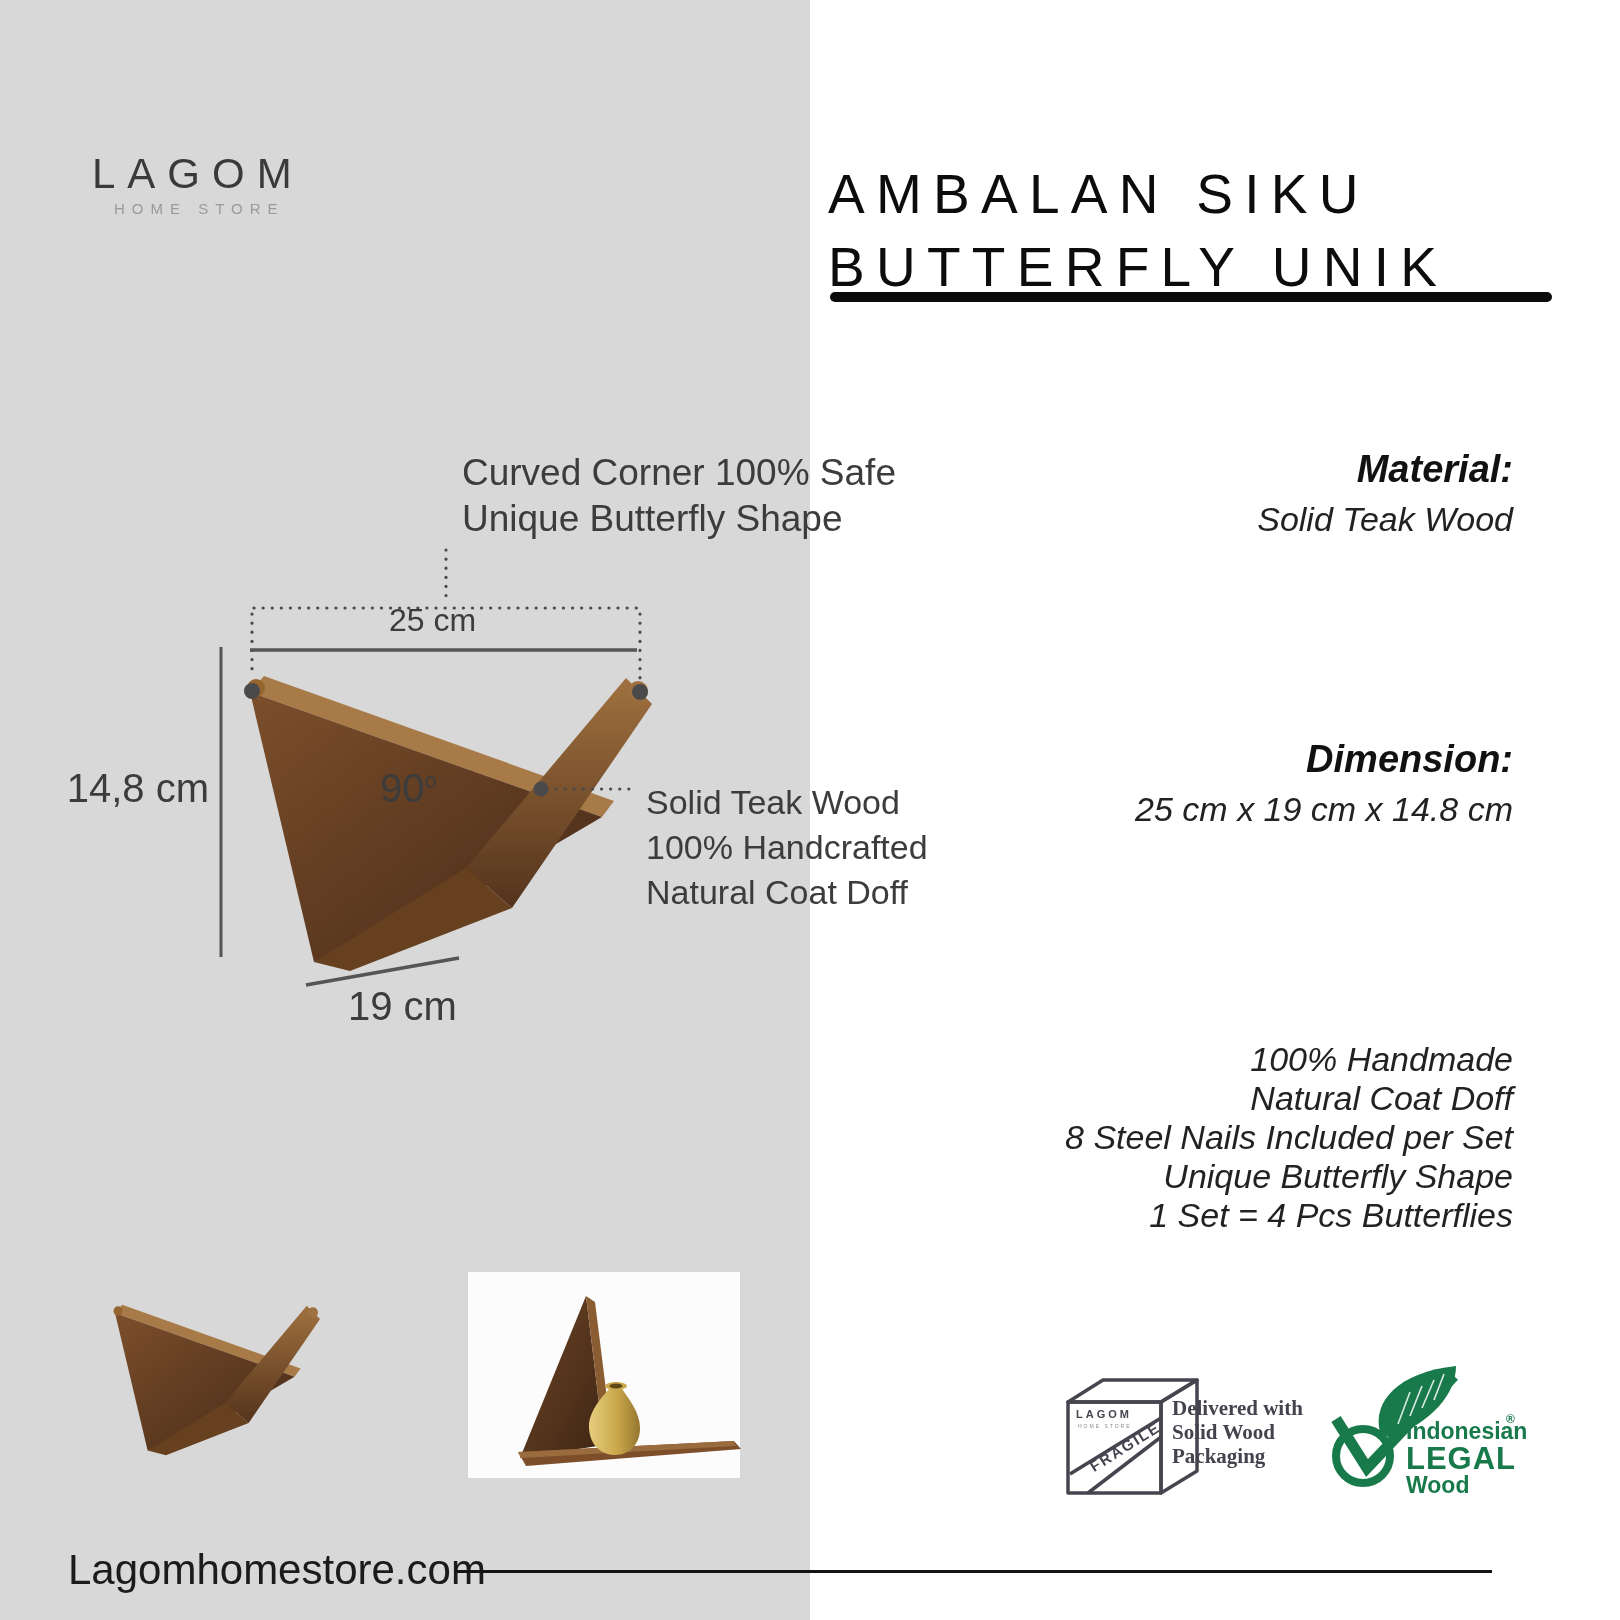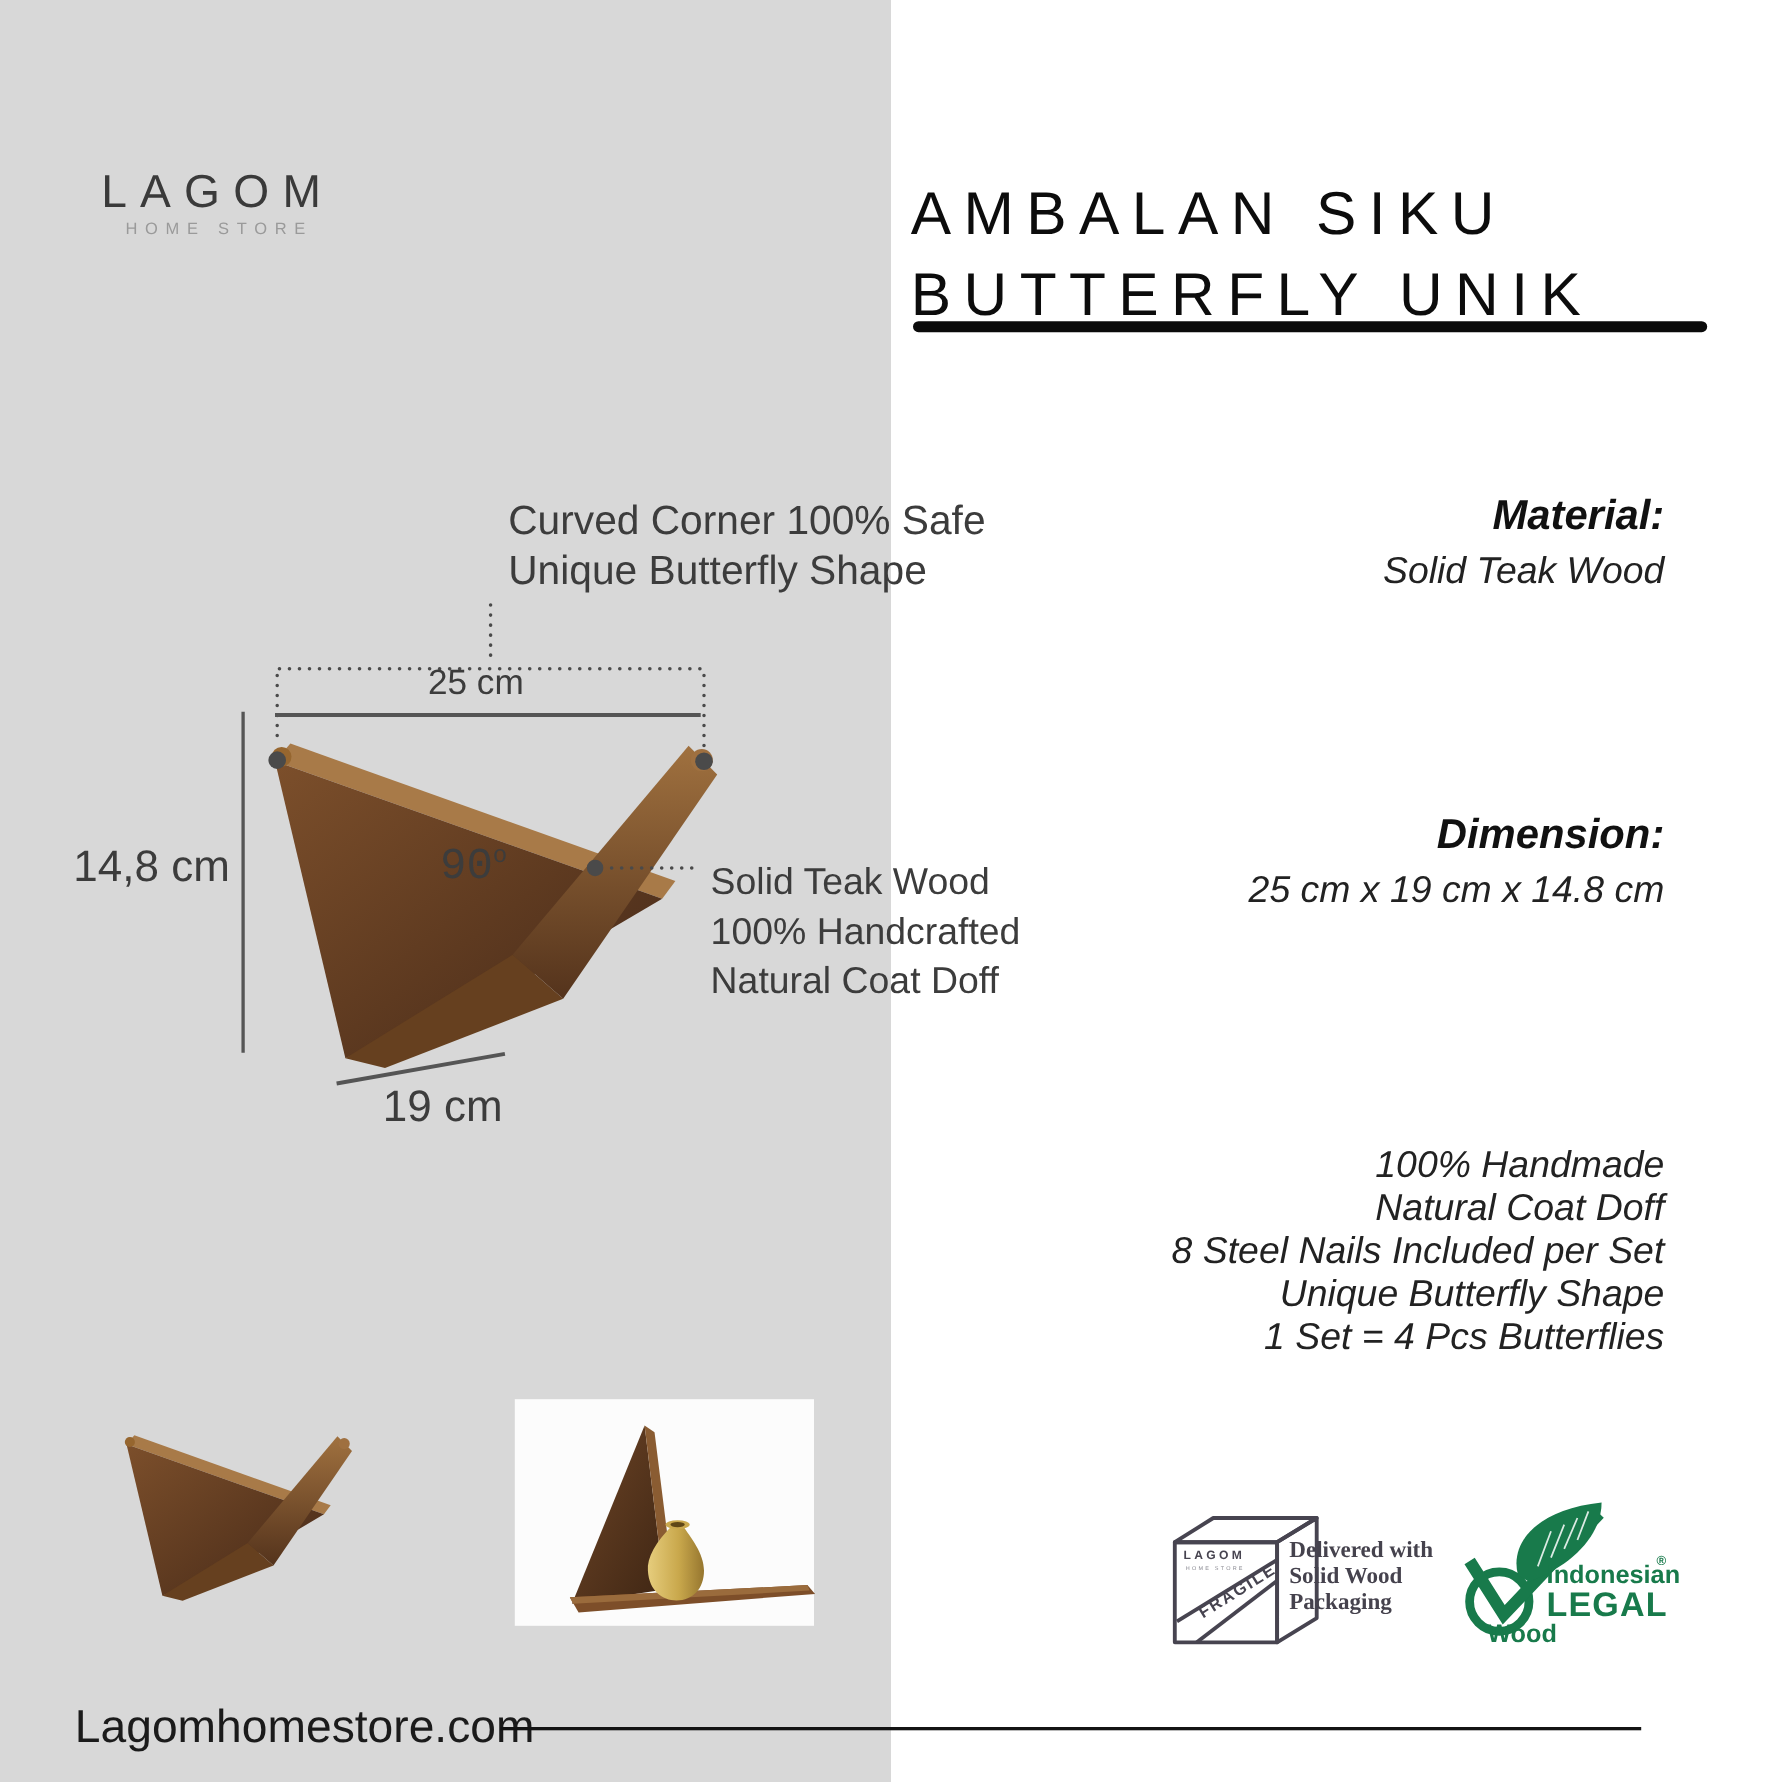--- a/index.html
+++ b/index.html
@@ -22,38 +22,38 @@
   #material-value{top:500px;}
   #dimension-label{top:738px;}
   #dimension-value{top:790px;}
   #additional-label{top:984px;font-size:40px;}
   #additional-list{top:1040px;}
   
   .diagram-text{font-weight:300;color:#3c3c3c;}
   #callout-top{left:462px;top:450px;font-size:37px;line-height:46px;}
   #width-label{left:389px;top:602px;font-size:32px;}
   #height-label{left:64px;top:766px;width:145px;text-align:right;font-size:40px;}
-  #angle-label{left:400px;top:766px;font-size:40px;font-family:Liberation Mono, monospace;}
+  #angle-label{left:380px;top:766px;font-size:40px;}
   #angle-label sup{font-size:22px;}
   #depth-label{left:348px;top:984px;font-size:40px;}
   #callout-right{left:646px;top:780px;font-size:34px;line-height:45px;}
   
   #website{left:68px;top:1546px;font-size:42px;font-weight:300;color:#1b1b1b;}
   #footer-line{left:455px;top:1570px;width:1037px;height:3px;background:#141414;}
   
   #box-brand{left:1076px;top:1408px;font-size:11px;font-weight:700;letter-spacing:3px;color:#474450;}
   #box-brand-sub{left:1078px;top:1423px;font-size:5px;letter-spacing:2px;color:#8b8b93;}
   #fragile{left:1070px;top:1438px;width:110px;text-align:center;font-size:15px;font-weight:700;letter-spacing:2px;color:#474450;transform:rotate(-32deg);}
   #packaging-text{left:1172px;top:1396px;font-family:"Liberation Serif",serif;font-weight:700;font-size:21px;line-height:24px;color:#45424d;}
   
   .legal{color:#187a4b;white-space:nowrap;}
   #legal-line1{left:1406px;top:1418px;font-size:23px;font-weight:700;}
   #legal-reg{left:1506px;top:1412px;font-size:12px;font-weight:700;}
   #legal-line2{left:1406px;top:1441px;font-size:31px;font-weight:800;letter-spacing:1px;}
-  #legal-line3{left:1352px;top:1472px;font-size:23px;font-weight:800;}
+  #legal-line3{left:1406px;top:1472px;font-size:23px;font-weight:800;}
   svg{display:block;}
 </style>
 </head>
 <body>
 
 <div id="canvas">
 
   <div id="left-panel" class="abs"></div>
 
   <svg class="abs" style="left:0;top:0;" width="1620" height="1620" viewBox="0 0 1620 1620">

